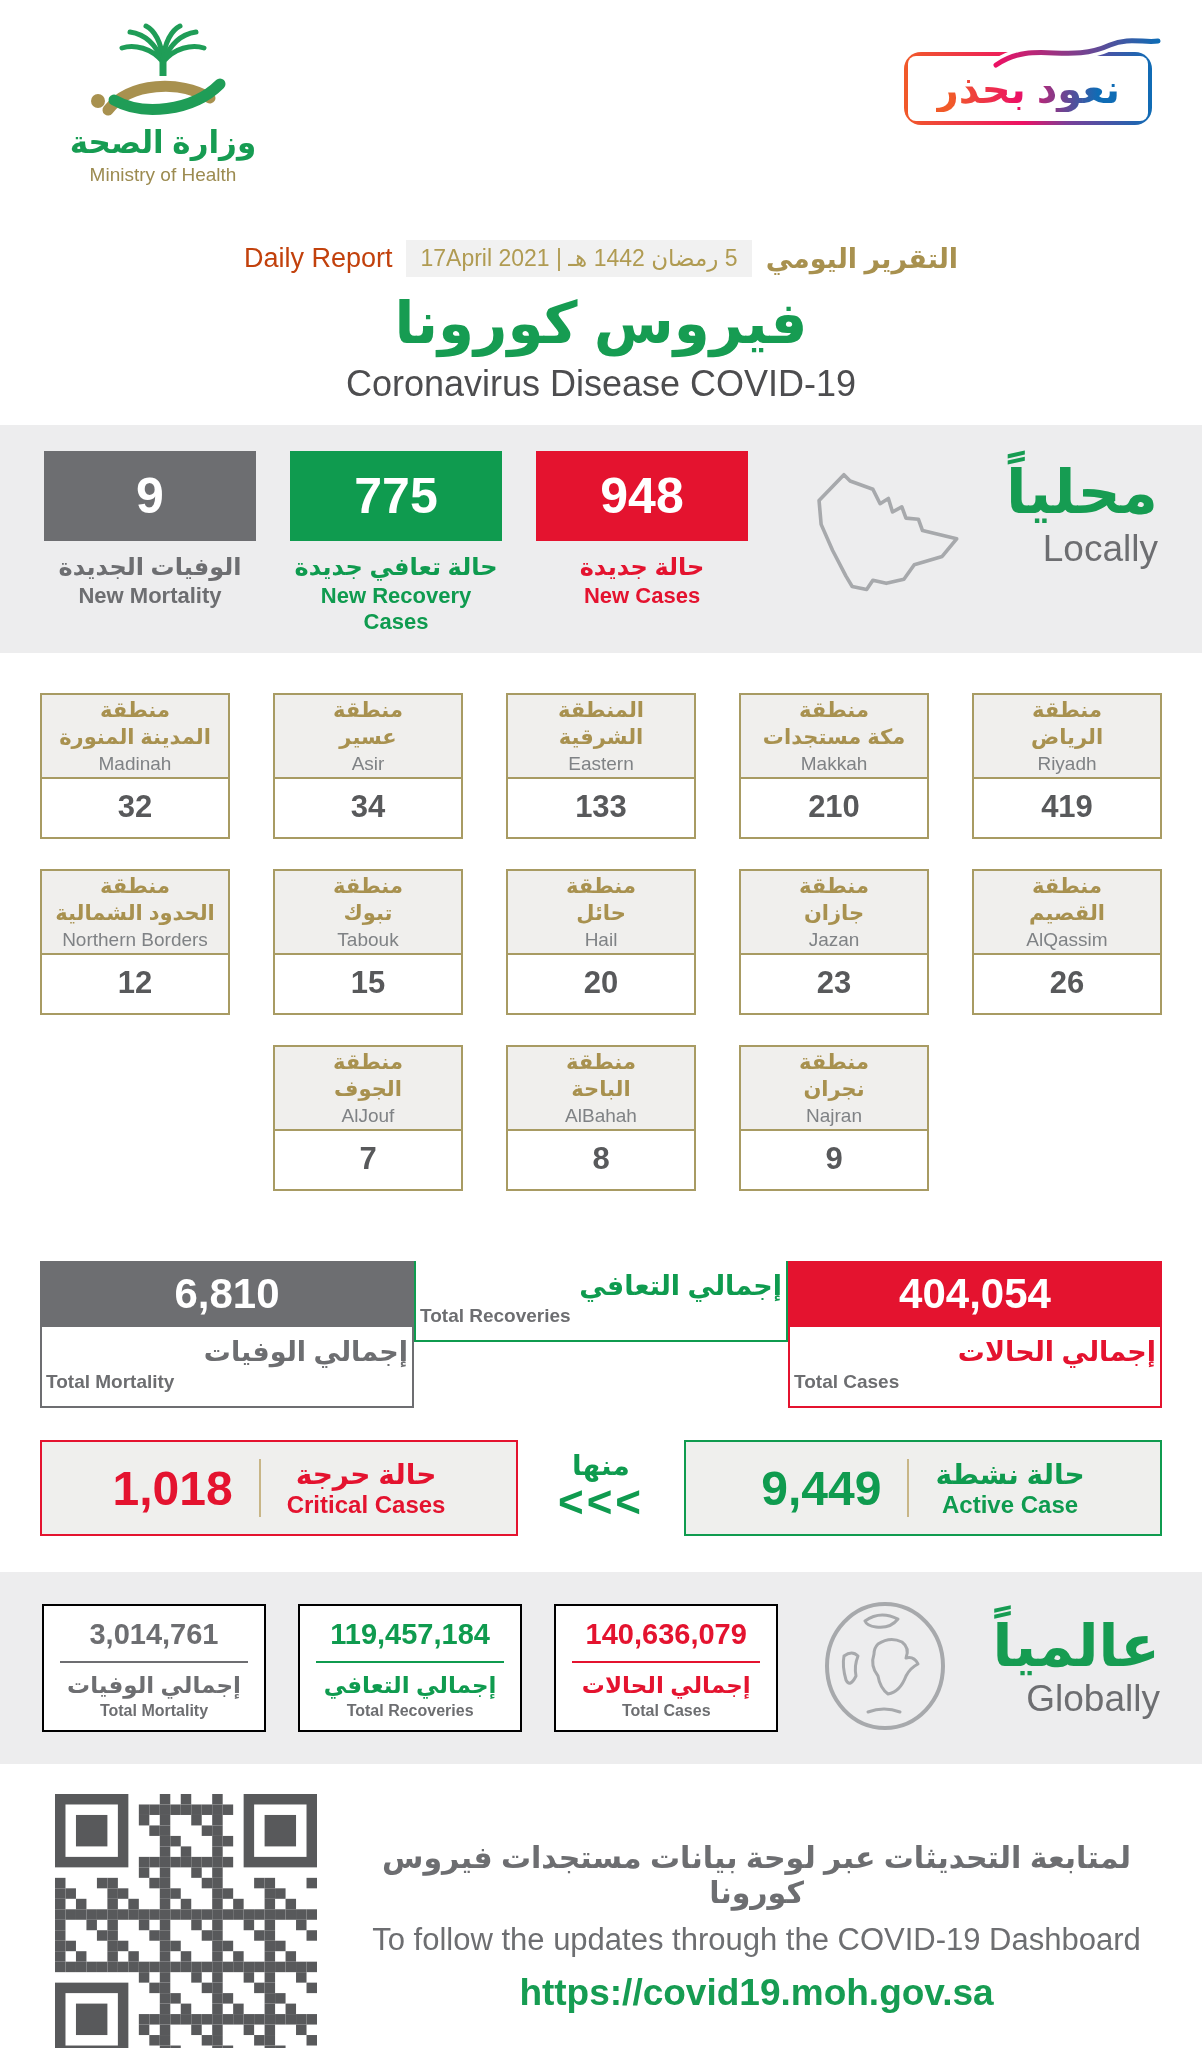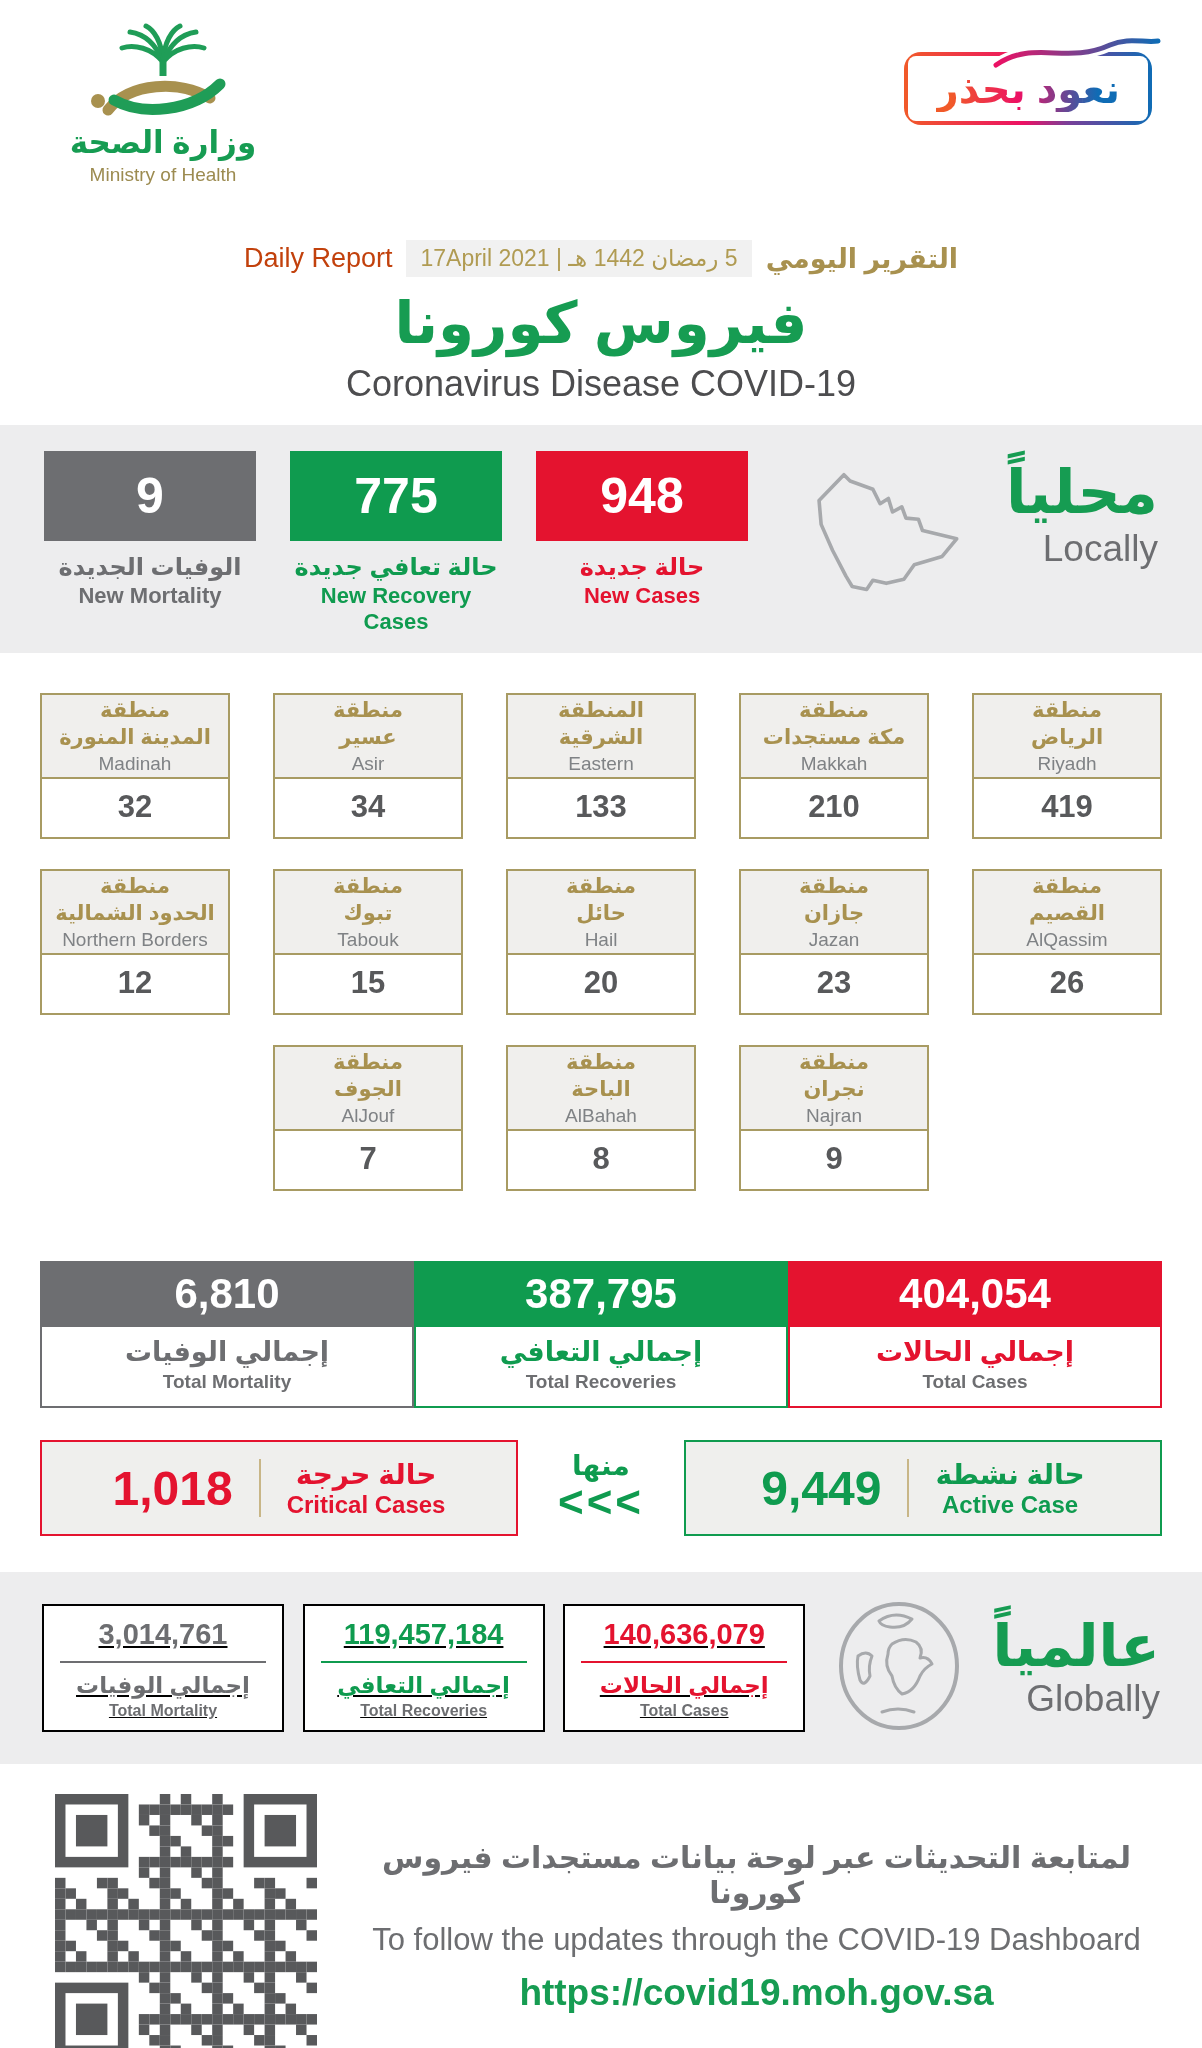--- a/index.html
+++ b/index.html
@@ -49,42 +49,42 @@
   .regions { padding: 40px 40px 0; }
   .region-row { display: flex; justify-content: space-between; margin-bottom: 30px; }
   .region-row.center { justify-content: center; gap: 43px; }
   .region-box { width: 190px; border: 2px solid #a89b63; background: #fff; }
   .rb-top { background: #f0efed; border-bottom: 2px solid #a89b63; height: 84px; display: flex; flex-direction: column; align-items: center; justify-content: center; padding: 4px 2px; text-align: center; }
   .rb-ar { color: #a8914f; font-size: 21px; font-weight: bold; line-height: 1.25; direction: rtl; display: block; }
   .rb-en { color: #7f8285; font-size: 19px; margin-top: 3px; }
   .rb-val { color: #58595b; font-size: 31px; font-weight: bold; text-align: center; padding: 10px 17px 12px; }
   
   .totals { display: flex; justify-content: space-between; padding: 40px 40px 0; }
-  .total-box { width: 398px; text-align: center; }
+  .total-box { width: 398px; }
   .tb-head { height: 66px; display: flex; align-items: center; justify-content: center; color: #fff; font-size: 42px; font-weight: bold; }
   .tb-body { border: 2px solid; border-top: none; padding: 9px 4px 13px; background: #fff; }
   .tb-ar { font-size: 27px; font-weight: bold; direction: rtl; }
   .tb-en { font-size: 19px; color: #6d6e71; margin-top: 3px; font-weight: bold; }
   .b-gray { border-color: #6d6e71; } .b-green { border-color: #0f9b4f; } .b-red { border-color: #e4132f; }
   
   .critical-row { display: flex; align-items: center; justify-content: space-between; padding: 32px 40px 0; }
   .cr-box { width: 478px; height: 96px; background: #efefed; display: flex; align-items: center; justify-content: center; gap: 26px; direction: rtl; }
   .cr-box.red { border: 2px solid #e4132f; color: #e4132f; }
   .cr-box.green { border: 2px solid #0f9b4f; color: #0f9b4f; }
   .cr-labels { text-align: center; }
   .cr-ar { font-size: 28px; font-weight: bold; direction: rtl; }
   .cr-en { font-size: 24px; font-weight: bold; }
   .cr-div { width: 2px; height: 58px; background: #c8b687; }
   .cr-val { font-size: 48px; font-weight: bold; }
   .minha { text-align: center; color: #0f9b4f; margin-top: -6px; }
   .minha-ar { font-weight: bold; font-size: 28px; direction: rtl; }
   .minha-ch { font-size: 44px; font-weight: bold; letter-spacing: 3px; direction: ltr; line-height: 0.9; }
   
   .global-band { background: #ededee; margin-top: 36px; padding: 24px 42px; display: flex; align-items: center; justify-content: space-between; }
-  .gb-box { background: #fff; border: 2px solid; text-align: center; width: 242px; padding: 12px 16px 10px; text-decoration: underline; }
+  .gb-box { background: #fff; border: 2px solid; text-align: center; width: 224px; padding: 12px 16px 10px; }
   .gb-val { font-size: 29px; font-weight: bold; padding-bottom: 10px; border-bottom: 2px solid; margin-bottom: 9px; }
   .gb-box.b-gray .gb-val { border-color: #6d6e71; } .gb-box.b-green .gb-val { border-color: #0f9b4f; } .gb-box.b-red .gb-val { border-color: #e4132f; }
   .gb-ar { font-size: 23px; font-weight: bold; direction: rtl; }
   .gb-en { font-size: 16px; color: #6d6e71; margin-top: 3px; font-weight: bold; }
   .global-head { text-align: right; }
   .global-head-ar { color: #169c52; font-size: 58px; font-weight: bold; direction: rtl; line-height: 1.05; }
   .global-head-en { color: #6d6e71; font-size: 37px; margin-top: 2px; }
   
   .dashboard { display: flex; align-items: center; padding: 30px 40px 0 55px; gap: 34px; }
   .dash-text { flex: 1; text-align: center; }
@@ -288,21 +288,20 @@
 
 <div class="totals">
   <div class="total-box">
     <div class="tb-head t-graybg">6,810</div>
     <div class="tb-body b-gray">
       <div class="tb-ar c-gray">إجمالي الوفيات</div>
       <div class="tb-en">Total Mortality</div>
     </div>
   </div>
   <div class="total-box">
-    <div class="tb-head t-greenbg">387,795</div>
     <div class="tb-body b-green">
       <div class="tb-ar c-green">إجمالي التعافي</div>
       <div class="tb-en">Total Recoveries</div>
     </div>
   </div>
   <div class="total-box">
     <div class="tb-head t-redbg">404,054</div>
     <div class="tb-body b-red">
       <div class="tb-ar c-red">إجمالي الحالات</div>
       <div class="tb-en">Total Cases</div>

